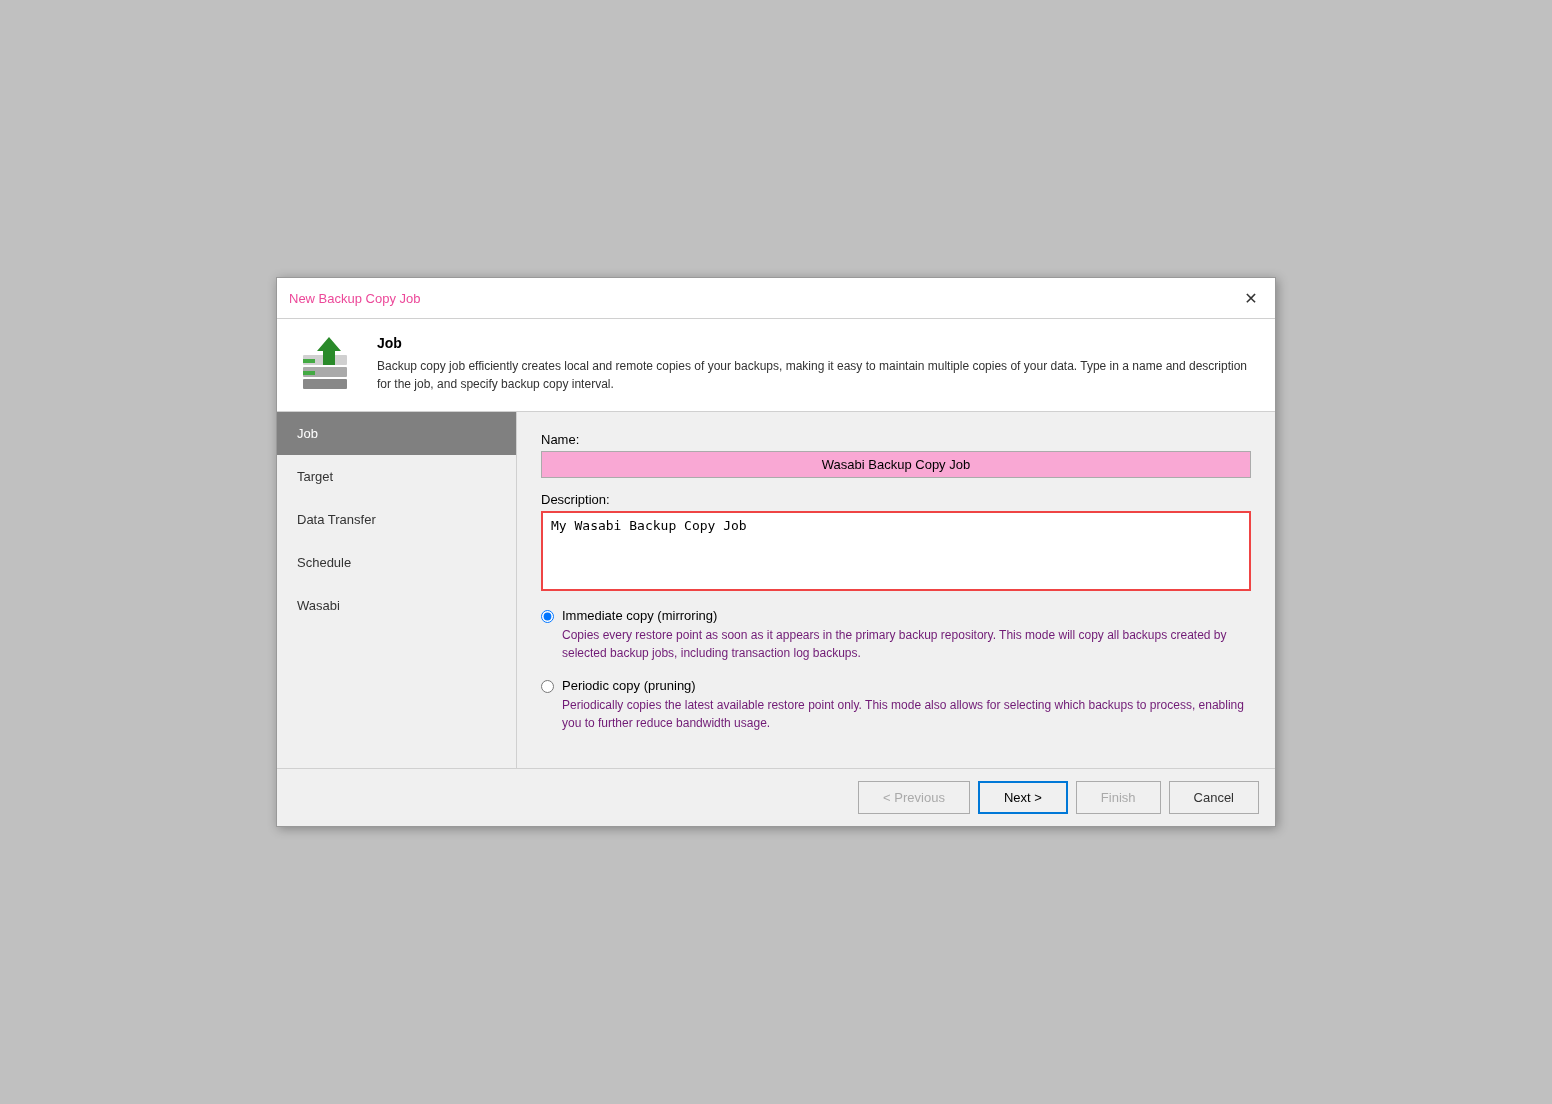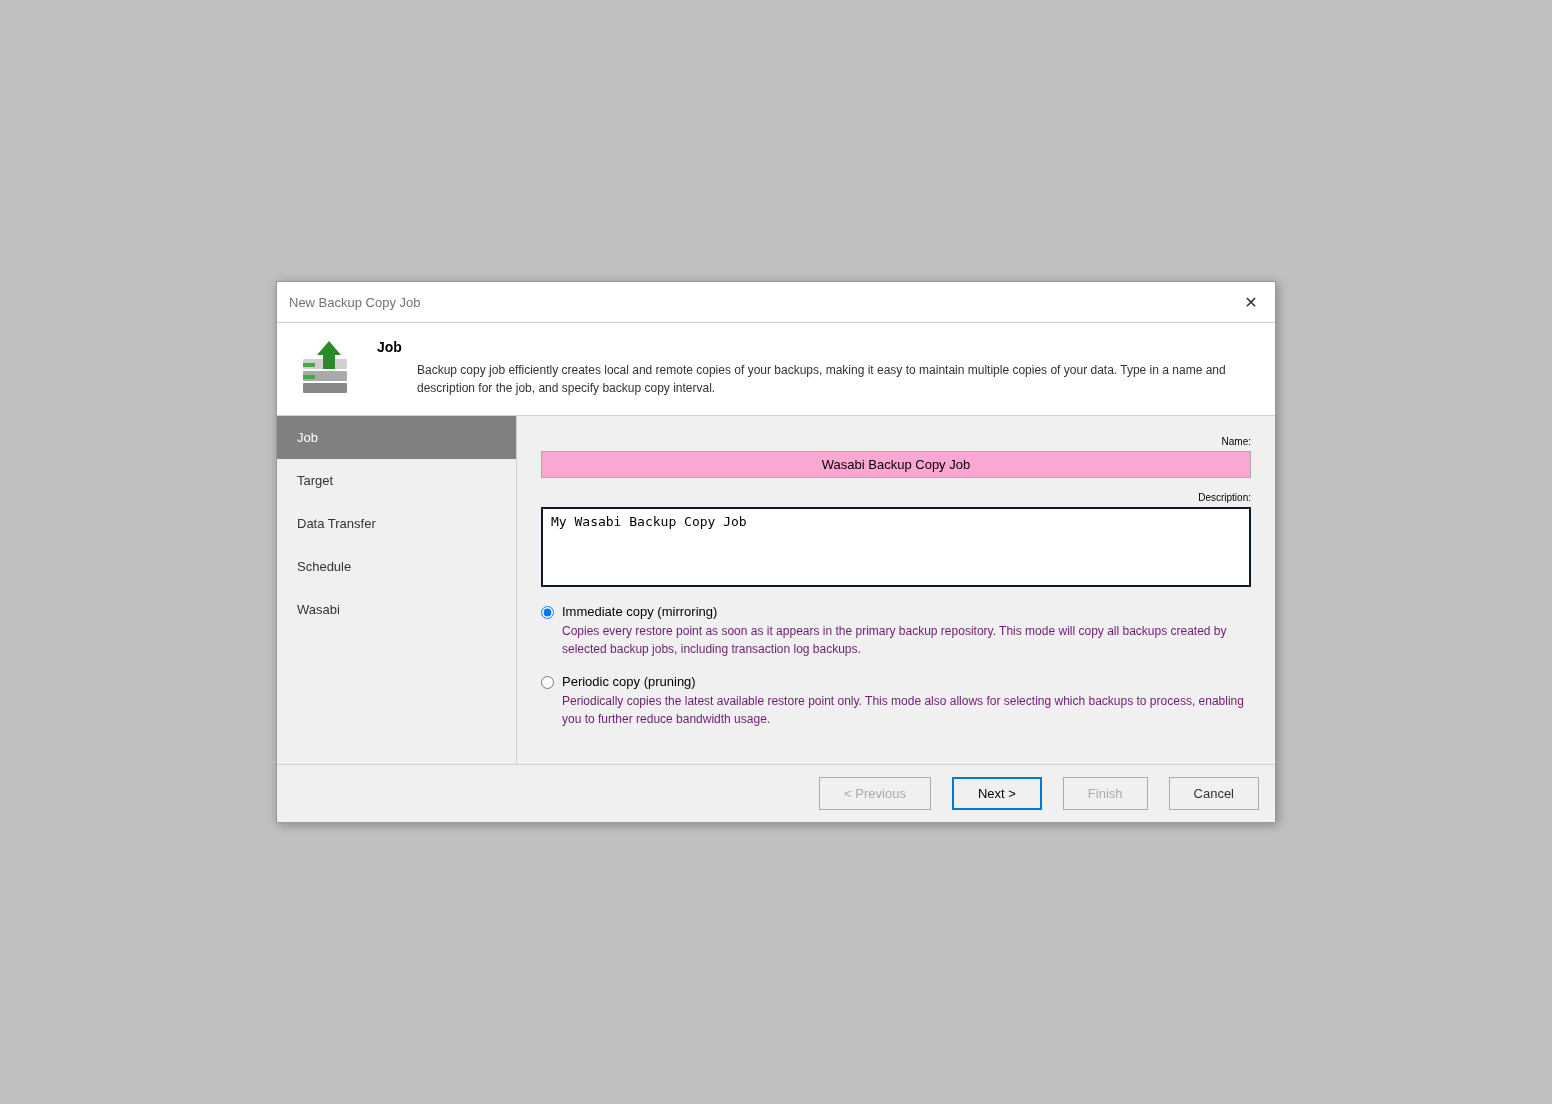--- a/index.html
+++ b/index.html
@@ -31,21 +31,21 @@
       background: #ffffff;
       border-bottom: 1px solid #d0d0d0;
       padding: 8px 12px;
       display: flex;
       align-items: center;
       justify-content: space-between;
     }
 
     .title-bar-text {
       font-size: 13px;
-      color: #737373;
+      color: #ec4899;
     }
 
     .close-btn {
       width: 24px;
       height: 24px;
       background: none;
       border: none;
       cursor: pointer;
       font-size: 16px;
       color: #333;
@@ -70,21 +70,20 @@
     .header-title {
       font-weight: bold;
       font-size: 14px;
       margin-bottom: 6px;
     }
 
     .header-description {
       font-size: 12px;
       color: #333;
       line-height: 1.5;
-      margin-left: 40px;
     }
 
     .body-section {
       display: flex;
       flex: 1;
     }
 
     .sidebar {
       width: 240px;
       background: #f0f0f0;
@@ -107,43 +106,42 @@
     }
 
     .main-content {
       flex: 1;
       padding: 20px 24px;
       background: #f0f0f0;
       overflow-y: auto;
     }
 
     .field-label {
-      font-size: 10px;
+      font-size: 13px;
       color: #000;
       margin-bottom: 4px;
-      text-align: right;
     }
 
     .text-input {
       width: 100%;
       padding: 5px 8px;
       font-size: 13px;
       border: 1px solid #ababab;
       background: #f9a8d4;
       color: #000;
       outline: none;
       margin-bottom: 14px;
       text-align: center;
     }
 
     .textarea-input {
       width: 100%;
       padding: 5px 8px;
       font-size: 13px;
-      border: 2px solid #0f172a;
+      border: 2px solid #ef4444;
       background: #ffffff;
       color: #000;
       outline: none;
       resize: none;
       height: 80px;
       margin-bottom: 14px;
     }
 
     .copy-mode-label {
       font-size: 13px;
@@ -191,21 +189,20 @@
     }
 
     .btn {
       padding: 7px 24px;
       font-size: 13px;
       cursor: pointer;
       border: 1px solid #ababab;
       background: #f0f0f0;
       color: #333;
       min-width: 80px;
-      margin-left: 13px;
     }
 
     .btn.primary {
       border: 2px solid #0078d7;
       background: #f0f0f0;
       color: #000;
     }
 
     .btn:disabled,
     .btn.disabled {

